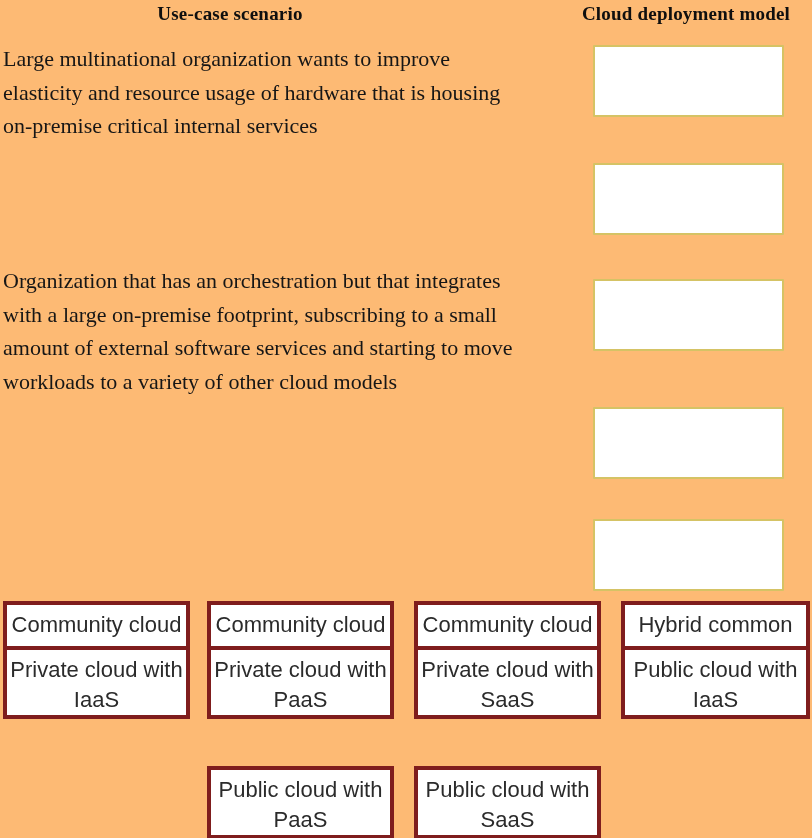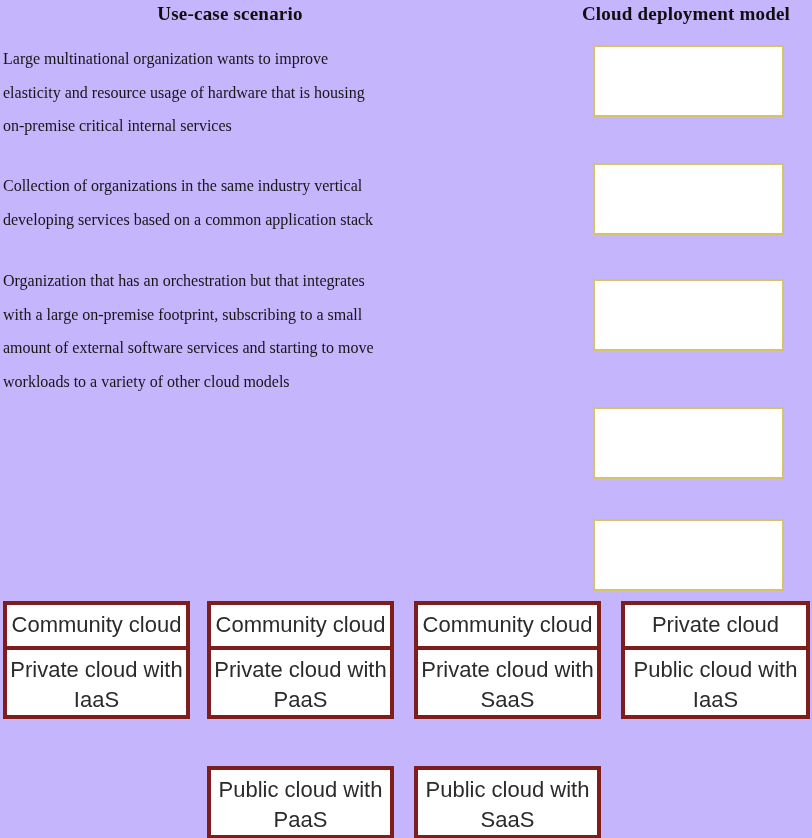--- a/index.html
+++ b/index.html
@@ -1,33 +1,33 @@
 <!DOCTYPE html>
 <html><head>
 <meta charset="utf-8">
 <style>
   html,body{margin:0;padding:0;background:#fff;}
   .page{
     position:relative;
     width:812px;height:838px;
-    background:#c4b5fd;
+    background:#fdba74;
     font-family:"Liberation Serif",serif;
     overflow:hidden;
   }
   .col-header{
     position:absolute;top:2px;
     font-weight:bold;font-size:19px;line-height:24px;
     color:#0f0f0f;text-align:center;
     letter-spacing:0.2px;
   }
   .header-usecase{left:0;width:460px;}
   .header-model{left:560px;width:252px;text-align:center;}
   .scenario{
     position:absolute;left:3px;width:588px;
-    font-size:16px;line-height:33.5px;color:#161616;
+    font-size:22px;line-height:33.5px;color:#161616;
     white-space:pre-line;
   }
   .s1{top:42px}.s2{top:169px}.s3{top:264px}.s4{top:424px}.s5{top:519px}
   .drop{
     position:absolute;left:593px;width:191px;height:72px;
     border:2px solid #d5c365;background:#ffffff;
     box-sizing:border-box;border-radius:1px;
   }
   .d1{top:45px}.d2{top:163px}.d3{top:279px}.d4{top:407px}.d5{top:519px}
   .option{
@@ -46,40 +46,38 @@
 <body>
 
 <div class="page">
 
   <div class="col-header header-usecase">Use-case scenario</div>
   <div class="col-header header-model">Cloud deployment model</div>
 
   <div class="scenario s1">Large multinational organization wants to improve
 elasticity and resource usage of hardware that is housing
 on-premise critical internal services</div>
-  <div class="scenario s2">Collection of organizations in the same industry vertical
-developing services based on a common application stack</div>
   <div class="scenario s3">Organization that has an orchestration but that integrates
 with a large on-premise footprint, subscribing to a small
 amount of external software services and starting to move
 workloads to a variety of other cloud models</div>
 
   <div class="drop d1"></div>
   <div class="drop d2"></div>
   <div class="drop d3"></div>
   <div class="drop d4"></div>
   <div class="drop d5"></div>
 
   <div class="option r1 c1">Community cloud
 with IaaS</div>
   <div class="option r1 c2">Community cloud
 with PaaS</div>
   <div class="option r1 c3">Community cloud
 with SaaS</div>
-  <div class="option r1 c4">Private cloud</div>
+  <div class="option r1 c4">Hybrid common</div>
 
   <div class="option r2 c1">Private cloud with
 IaaS</div>
   <div class="option r2 c2">Private cloud with
 PaaS</div>
   <div class="option r2 c3">Private cloud with
 SaaS</div>
   <div class="option r2 c4">Public cloud with
 IaaS</div>
 

